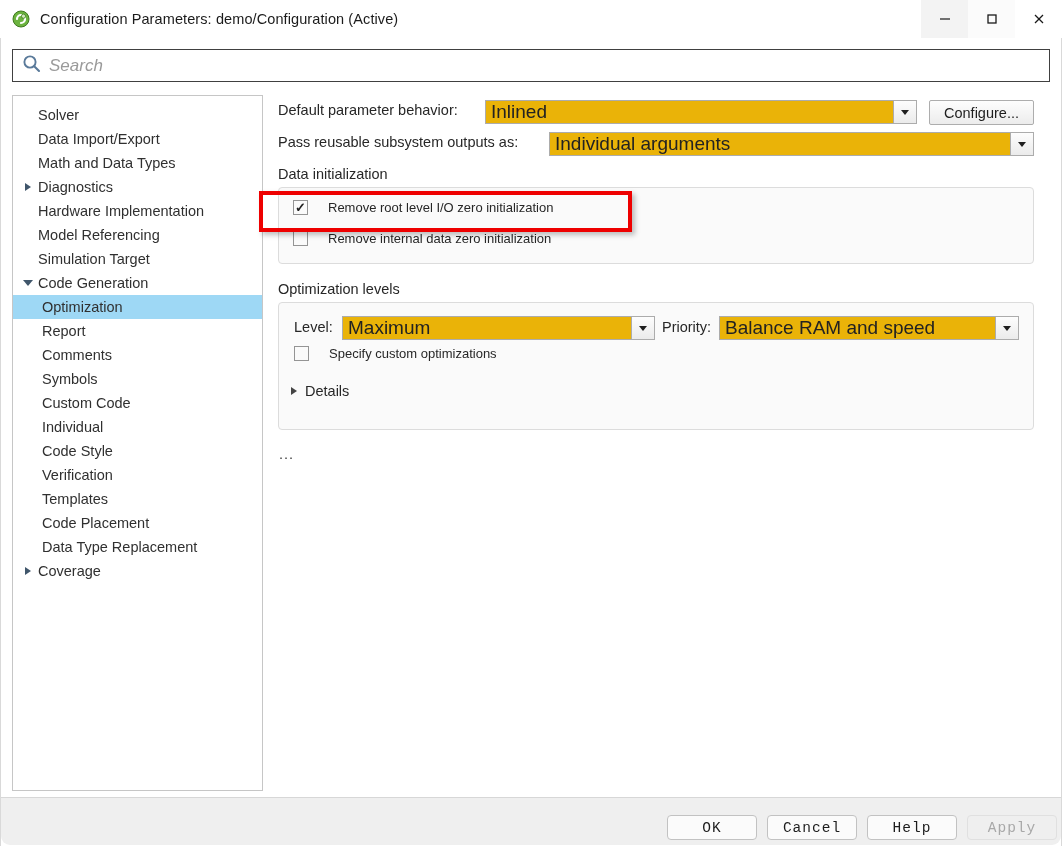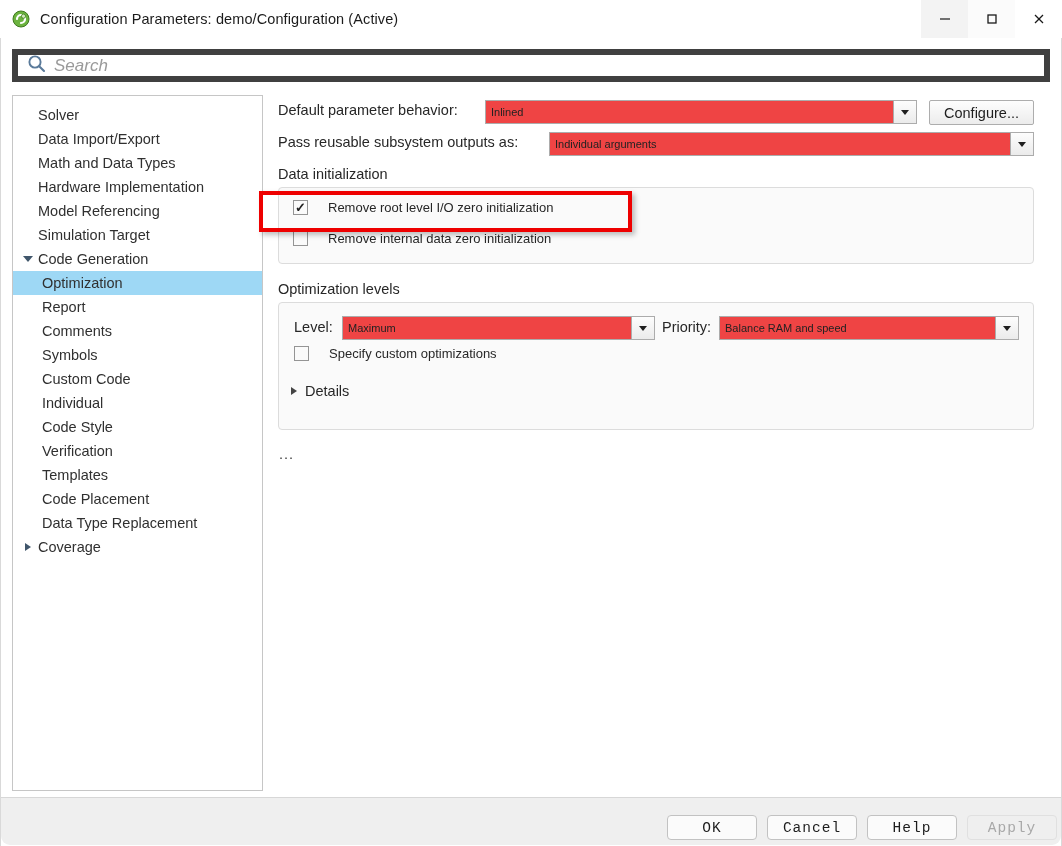--- a/index.html
+++ b/index.html
@@ -77,21 +77,21 @@
   }
   #edge-left  { left: 0px; }
   #edge-right { left: 1061px; }
 
   
   #search-wrap {
     position: absolute;
     left: 12px; top: 49px;
     width: 1038px; height: 33px;
     background: #ffffff;
-    border: 6px solid #404040;
+    border: 1px solid #404040;
     box-sizing: border-box;
     display: flex;
     align-items: center;
   }
   #search-icon {
     margin-left: 9px;
     margin-right: 8px;
     flex: 0 0 auto;
   }
   #search-input {
@@ -173,23 +173,23 @@
     height: 24px;
     box-sizing: border-box;
     border: 1px solid #acacac;
     background: #ffffff;
   }
   .combo .cval {
     flex: 1 1 auto;
     display: flex;
     align-items: center;
     padding-left: 5px;
-    font-size: 11px;
+    font-size: 19px;
     color: #222;
-    background: #ef4444;
+    background: #eab308;
     white-space: nowrap;
     overflow: hidden;
   }
   .combo .carrow {
     flex: 0 0 auto;
     width: 22px;
     background: linear-gradient(#fdfdfd, #ebebeb);
     border-left: 1px solid #acacac;
     display: flex;
     align-items: center;
@@ -390,20 +390,26 @@
 
   <div class="tree-item depth0 no-arrow">
         <span class="tree-label">Solver</span>
       </div>
       <div class="tree-item depth0 no-arrow">
         <span class="tree-label">Data Import/Export</span>
       </div>
       <div class="tree-item depth0 no-arrow">
         <span class="tree-label">Math and Data Types</span>
       </div>
+      <div class="tree-item depth0">
+        <span class="tree-arrow">
+          <i style="width:0;height:0;border-top:4.5px solid transparent;border-bottom:4.5px solid transparent;border-left:6px solid #40566b;"></i>
+        </span>
+        <span class="tree-label">Diagnostics</span>
+      </div>
       <div class="tree-item depth0 no-arrow">
         <span class="tree-label">Hardware Implementation</span>
       </div>
       <div class="tree-item depth0 no-arrow">
         <span class="tree-label">Model Referencing</span>
       </div>
       <div class="tree-item depth0 no-arrow">
         <span class="tree-label">Simulation Target</span>
       </div>
       <div class="tree-item depth0">

